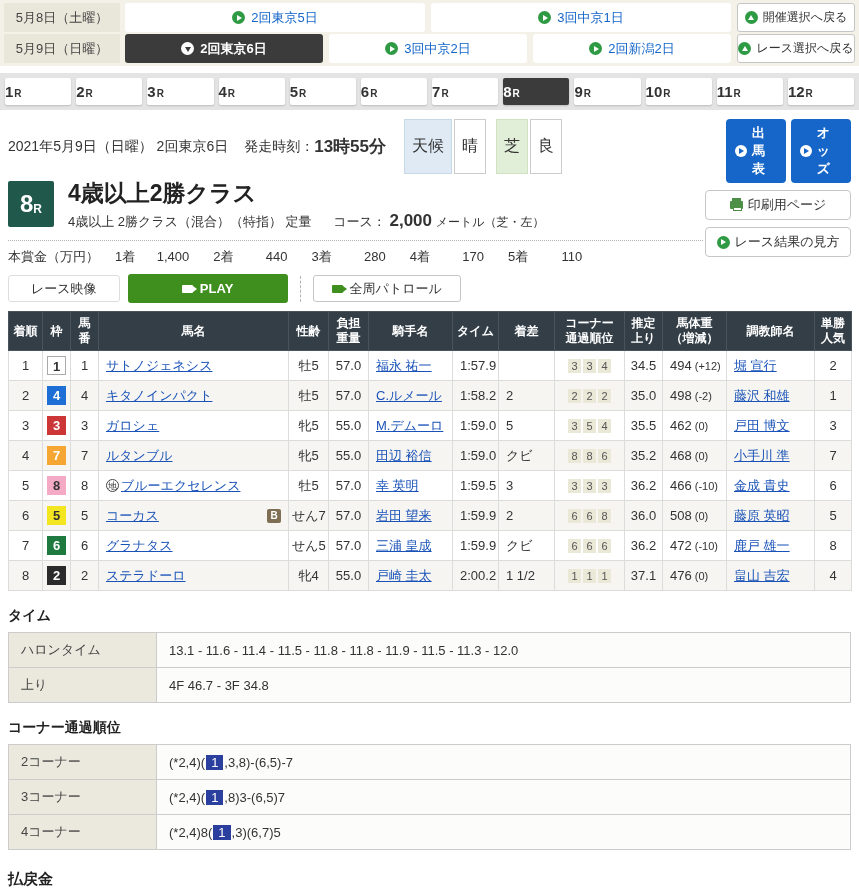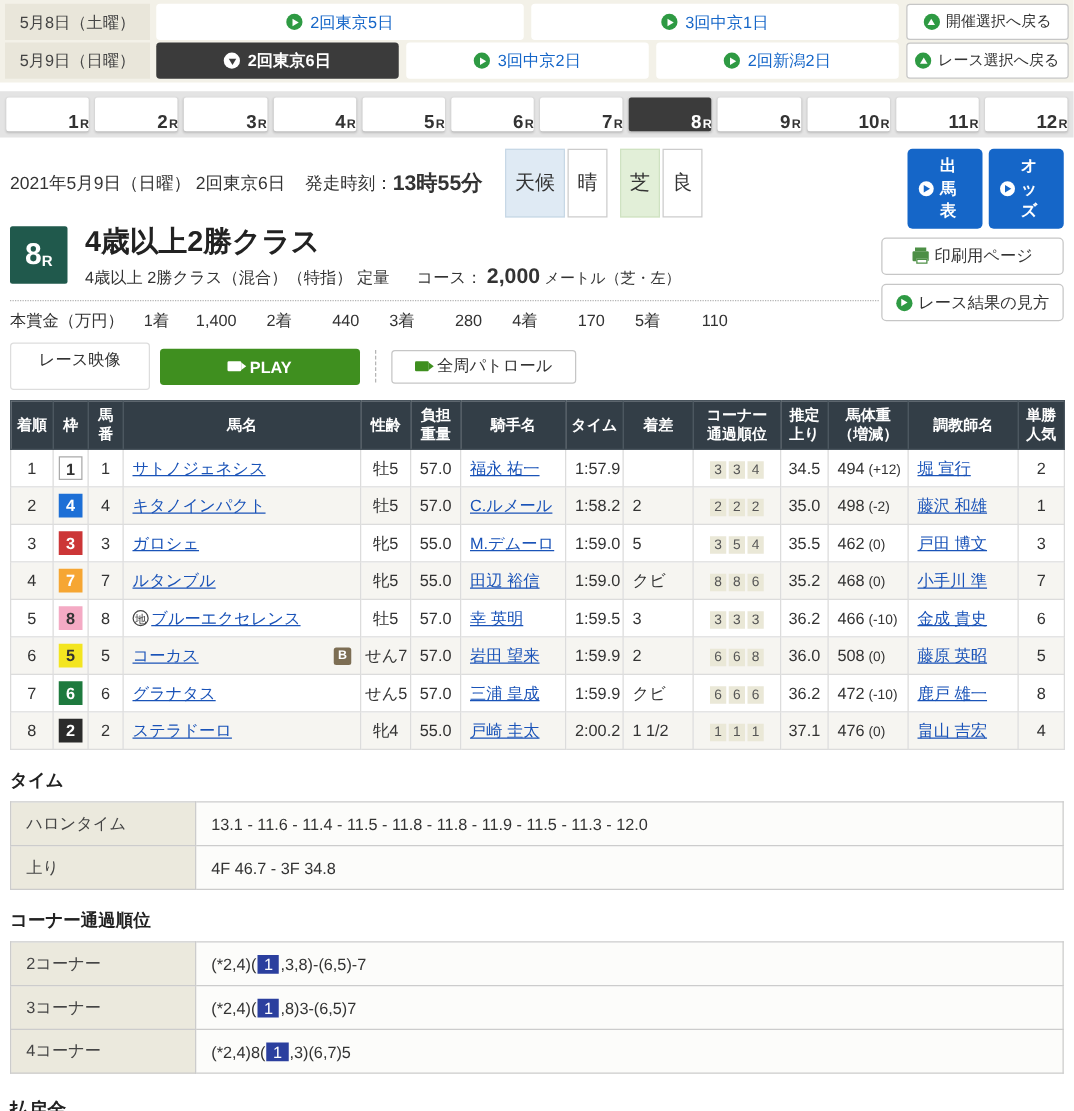--- a/index.html
+++ b/index.html
@@ -9,34 +9,34 @@
   a{cursor:pointer;}
 
   
   .date-nav{background:#f3f1e8;padding:3px 4px 1px;}
   .date-row{display:flex;align-items:stretch;height:29px;margin-bottom:2px;}
   .date-label{width:116px;background:#e9e6da;display:flex;align-items:center;justify-content:center;
               color:#444;font-size:13px;margin-right:5px;}
   .nav-btn{flex:1;background:#fff;border-radius:3px;margin-right:6px;display:flex;align-items:center;
            justify-content:center;gap:6px;color:#1566c8;font-size:13px;cursor:pointer;}
   .nav-btn.selected{background:#3b3b3b;color:#fff;font-weight:bold;}
-  .back-btn{width:130px;background:#fff;border:1px solid #c6c6c6;border-radius:3px;display:flex;
+  .back-btn{width:118px;background:#fff;border:1px solid #c6c6c6;border-radius:3px;display:flex;
             align-items:center;justify-content:center;gap:5px;font-size:12px;color:#333;cursor:pointer;}
 
   .cir{display:inline-flex;width:13px;height:13px;border-radius:50%;align-items:center;justify-content:center;flex:none;}
   .cir.green{background:#2e9a43;color:#fff;}
   .cir.whitedark{background:#fff;color:#3b3b3b;}
   .cir.whiteblue{background:#fff;color:#1566c8;width:12px;height:12px;}
   .tri-r{width:0;height:0;border-top:3px solid transparent;border-bottom:3px solid transparent;border-left:5px solid currentColor;margin-left:1px;}
   .tri-d{width:0;height:0;border-left:3px solid transparent;border-right:3px solid transparent;border-top:5px solid currentColor;margin-top:1px;}
   .tri-u{width:0;height:0;border-left:3px solid transparent;border-right:3px solid transparent;border-bottom:5px solid currentColor;}
 
   
   .race-tabs{background:#e4e4e4;padding:5px;display:flex;gap:5px;margin-top:7px;}
-  .race-tab{flex:1;background:#fff;border-radius:2px;text-align:right;height:27px;line-height:39px;
+  .race-tab{flex:1;background:#fff;border-radius:2px;text-align:left;height:27px;line-height:27px;
             font-weight:bold;font-size:15px;color:#333;box-shadow:0 1px 2px rgba(0,0,0,.18);cursor:pointer;}
   .race-tab .r-small{font-size:10px;margin-left:1px;}
   .race-tab.selected{background:#3b3b3b;color:#fff;}
 
   
   .race-info{position:relative;padding:9px 8px 0;}
   .info-line1{display:flex;align-items:center;font-size:14px;}
   .start-label{margin-left:16px;}
   .start-time{font-weight:bold;font-size:17px;}
   .badge{font-size:16px;padding:16px 7px;border:1px solid #ccc;background:#fff;}
@@ -63,21 +63,21 @@
   .blue-btn{background:#1566c8;color:#fff;border-radius:4px;font-weight:bold;font-size:13px;
             padding:5px 9px;display:inline-flex;align-items:center;gap:5px;cursor:pointer;}
   .white-btn{background:#fff;border:1px solid #c6c6c6;border-radius:4px;font-size:13px;padding:5px 6px;
              display:flex;align-items:center;justify-content:center;gap:5px;margin-top:7px;cursor:pointer;}
   .printer{display:inline-block;position:relative;width:13px;height:8px;background:#4d8f46;border-radius:1px;}
   .printer::before{content:'';position:absolute;top:-3px;left:2px;width:9px;height:3px;background:#4d8f46;}
   .printer::after{content:'';position:absolute;bottom:-2px;left:3px;width:7px;height:2px;background:#fff;border:1px solid #4d8f46;}
 
   
   .video-row{display:flex;align-items:center;padding:8px 8px 6px;}
-  .plain-btn{background:#fff;border:1px solid #ddd;border-radius:3px;height:38px;line-height:25px;padding:0 22px;cursor:pointer;text-align:center;}
+  .plain-btn{background:#fff;border:1px solid #ddd;border-radius:3px;height:27px;line-height:25px;padding:0 22px;cursor:pointer;text-align:center;}
   .play-btn{background:#3f8f1f;color:#fff;border-radius:3px;height:29px;display:flex;align-items:center;
             justify-content:center;width:160px;font-weight:bold;margin-left:8px;gap:7px;cursor:pointer;}
   .patrol-btn{background:#fff;border:1px solid #c6c6c6;border-radius:3px;height:27px;display:flex;
               align-items:center;padding:0 18px;margin-left:12px;gap:7px;cursor:pointer;}
   .cam{display:inline-block;position:relative;width:11px;height:8px;background:currentColor;border-radius:1px;}
   .cam::after{content:'';position:absolute;left:11px;top:1px;border-top:3px solid transparent;
               border-bottom:3px solid transparent;border-left:4px solid currentColor;}
   .cam.green{color:#3f8f1f;}
   .vsep{border-left:1px dashed #b5b5b5;height:26px;margin-left:12px;}
 

